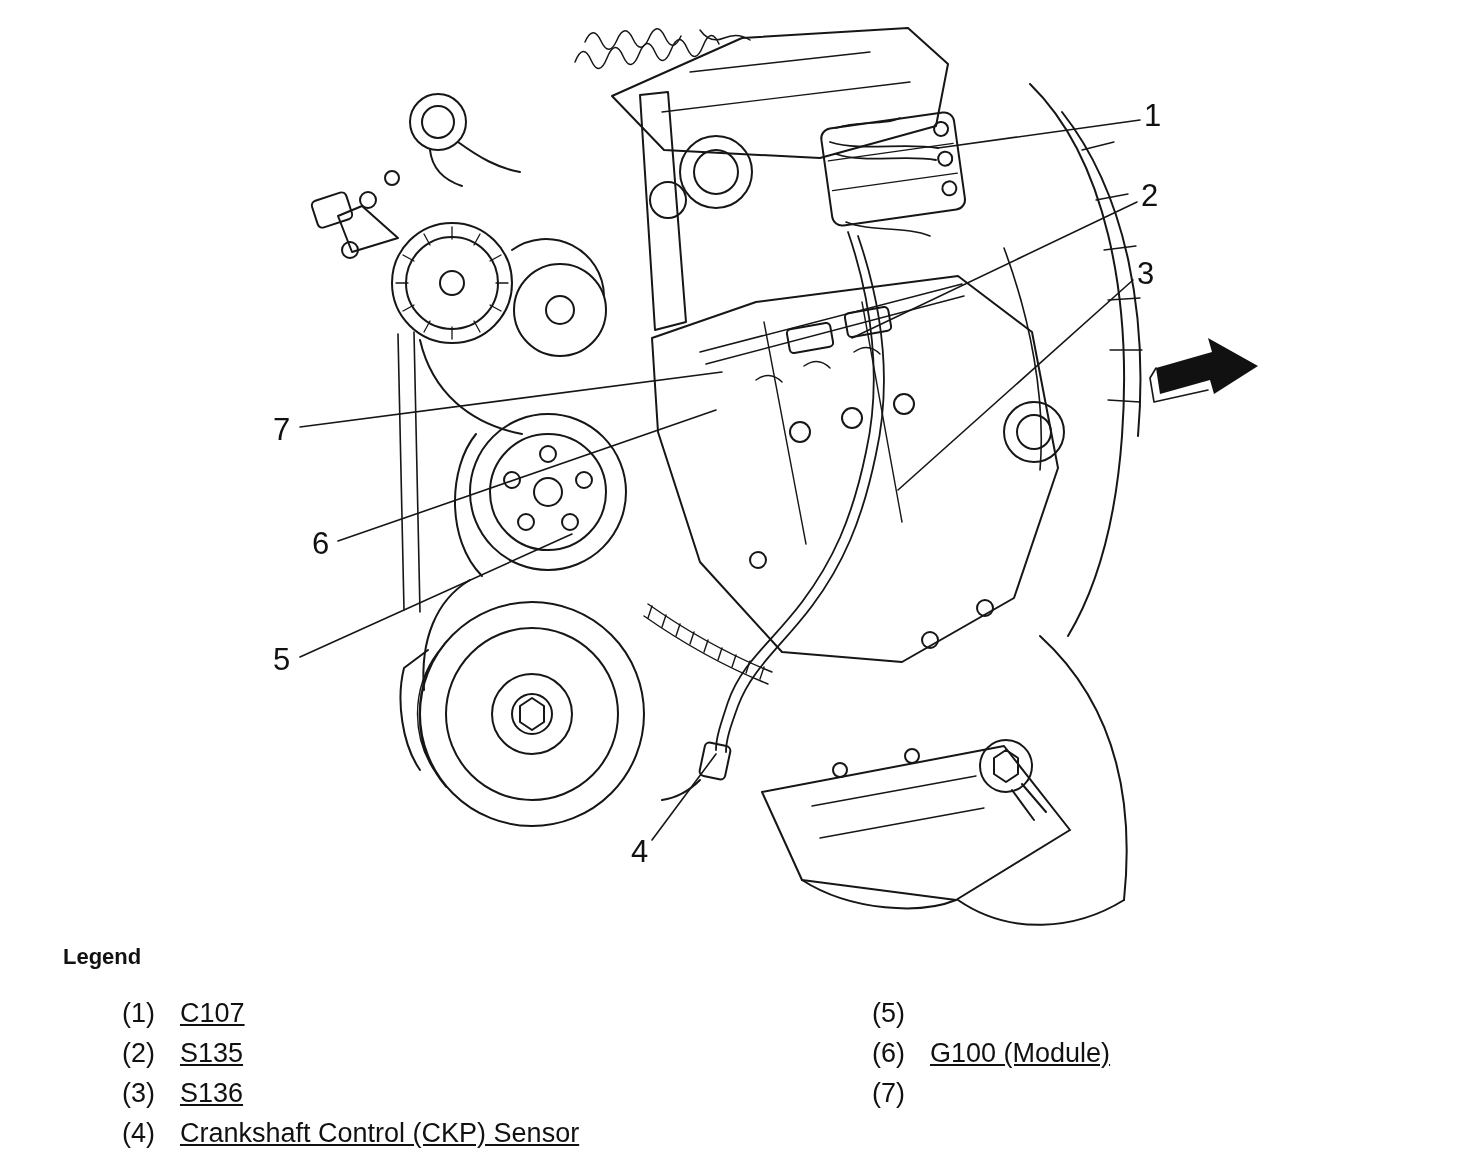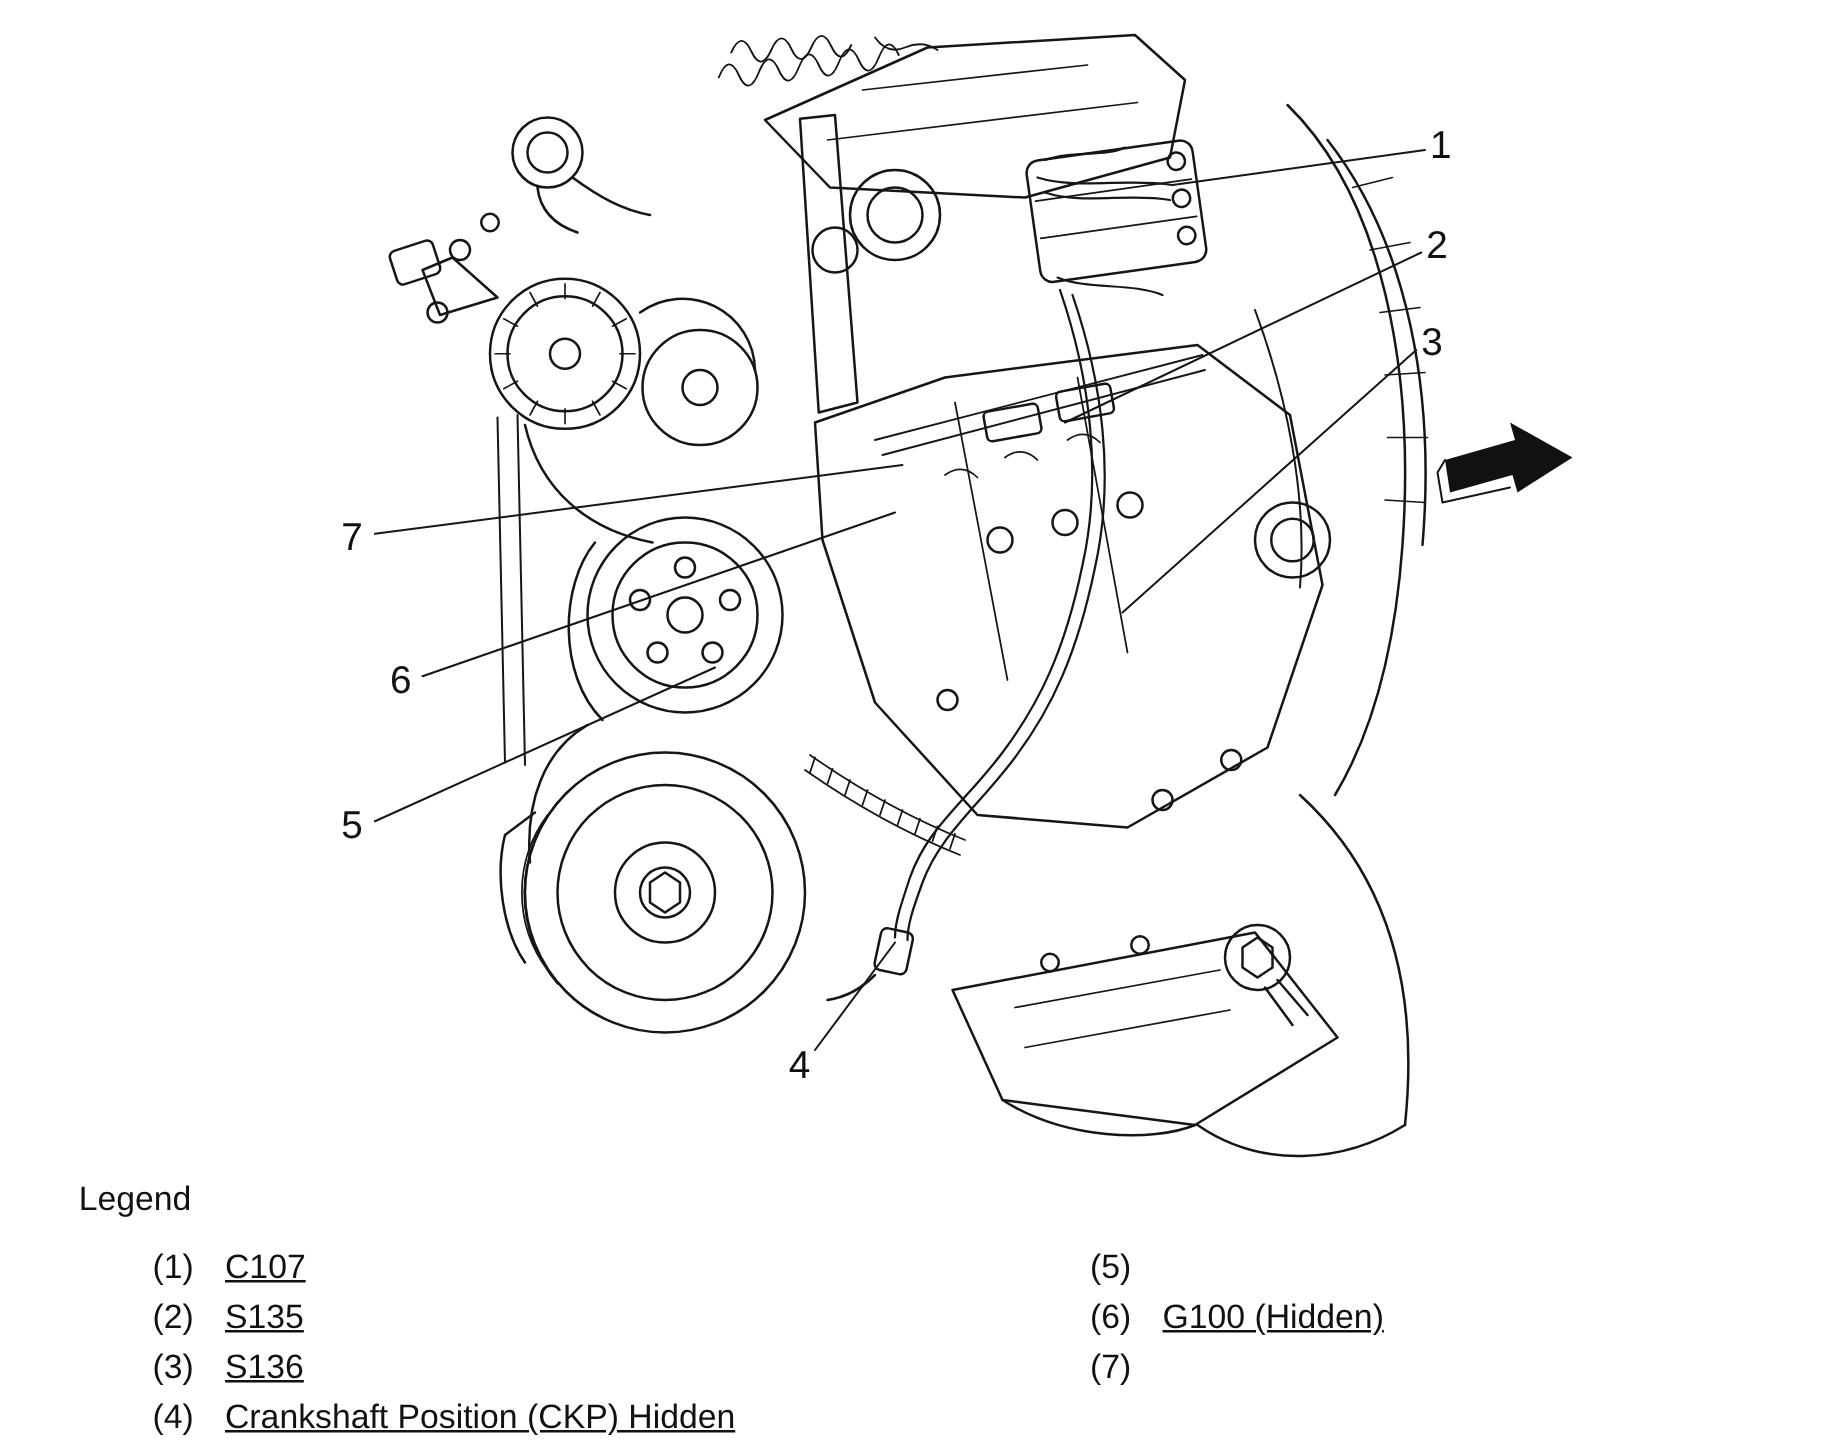--- a/index.html
+++ b/index.html
@@ -15,22 +15,22 @@
   .callout{
     position:absolute;
     font-size:31px;
     line-height:1;
     color:#111111;
     user-select:none;
   }
   .legend-title{
     position:absolute;
     left:63px;top:944px;
-    font-size:27px;
-    font-weight:normal;
+    font-size:22px;
+    font-weight:bold;
   }
   .legend-col{
     position:absolute;
     display:flex;
     flex-direction:column;
     gap:9px;
     font-size:27px;
   }
   .legend-col.left{left:122px;top:998px;}
   .legend-col.right{left:872px;top:998px;}
@@ -219,30 +219,30 @@
     <div class="legend-row">
       <span class="legend-num">(2)</span>
       <span class="legend-label">S135</span>
     </div>
     <div class="legend-row">
       <span class="legend-num">(3)</span>
       <span class="legend-label">S136</span>
     </div>
     <div class="legend-row">
       <span class="legend-num">(4)</span>
-      <span class="legend-label">Crankshaft Position (CKP) Hidden</span>
+      <span class="legend-label">Crankshaft Control (CKP) Sensor</span>
     </div>
   </div>
 
   <div class="legend-col right">
     <div class="legend-row">
       <span class="legend-num">(5)</span>
     </div>
     <div class="legend-row">
       <span class="legend-num">(6)</span>
-      <span class="legend-label">G100 (Hidden)</span>
+      <span class="legend-label">G100 (Module)</span>
     </div>
     <div class="legend-row">
       <span class="legend-num">(7)</span>
     </div>
   </div>
 
 </div>
 
 </body></html>

